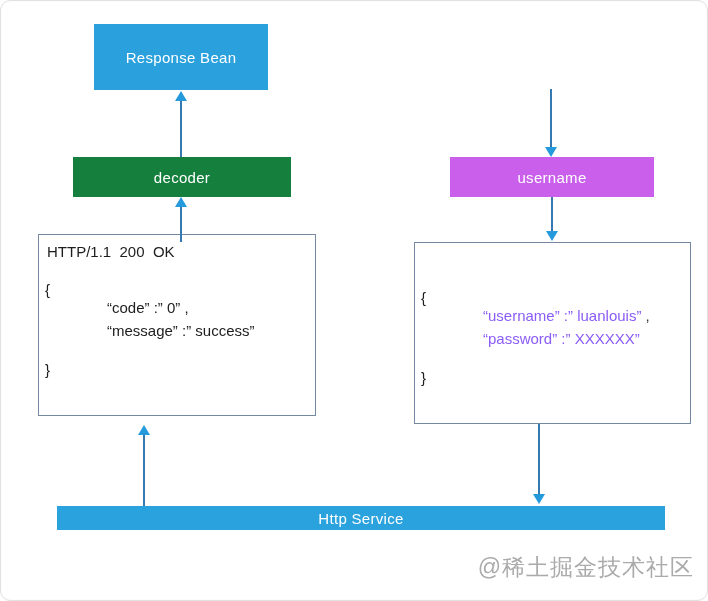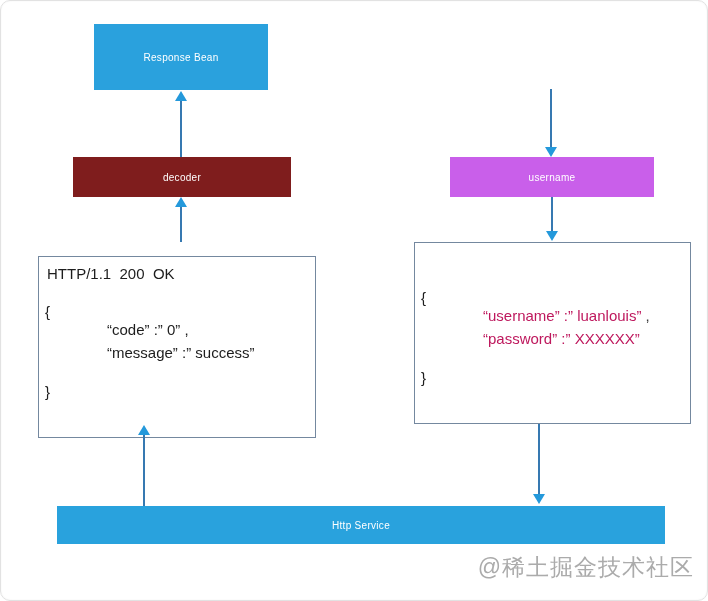--- a/index.html
+++ b/index.html
@@ -18,50 +18,50 @@
     box-sizing: border-box;
     overflow: hidden;
     box-shadow: 0 0 2px rgba(0,0,0,0.06) inset;
   }
   .node {
     position: absolute;
     display: flex;
     align-items: center;
     justify-content: center;
     color: #ffffff;
-    font-size: 10px;
+    font-size: 15px;
     letter-spacing: 0.3px;
   }
   .response-bean { left: 93px;  top: 23px;  width: 174px; height: 66px; background: #2AA1DD; }
   .request-bean  { left: 462px; top: 21px;  width: 176px; height: 67px; background: #2F9133; }
-  .decoder      { left: 72px;  top: 156px; width: 218px; height: 40px; background: #7f1d1d; }
+  .decoder      { left: 72px;  top: 156px; width: 218px; height: 40px; background: #15803d; }
   .encoder      { left: 449px; top: 156px; width: 204px; height: 40px; background: #C95FEA; }
-  .service-bar  { left: 56px;  top: 505px; width: 608px; height: 38px; background: #29A2DD; }
+  .service-bar  { left: 56px;  top: 505px; width: 608px; height: 24px; background: #29A2DD; }
 
   .codebox {
     position: absolute;
     background: #ffffff;
     border: 1px solid #74889F;
     box-sizing: border-box;
     color: #1d1d1d;
     font-size: 15px;
   }
-  .codebox-left  { left: 37px;  top: 255px; width: 278px; height: 182px; }
+  .codebox-left  { left: 37px;  top: 233px; width: 278px; height: 182px; }
   .codebox-right { left: 413px; top: 241px; width: 277px; height: 182px; }
   .codeline {
     position: absolute;
     white-space: pre;
     line-height: 18px;
   }
   .cl-header { left: 8px;  top: 8px;   }
   .cl-open   { left: 6px;  top: 46px;  }
   .cl-body1  { left: 68px; top: 64px;  }
   .cl-body2  { left: 68px; top: 87px;  }
   .cl-close  { left: 6px;  top: 126px; }
-  .green-text { color: #be185d; }
+  .green-text { color: #8b5cf6; }
   .dark-comma { color: #3a3a3a; }
 
   .vline {
     position: absolute;
     width: 2px;
     background: #3679B1;
   }
   .tri-up, .tri-down {
     position: absolute;
     width: 0; height: 0;

